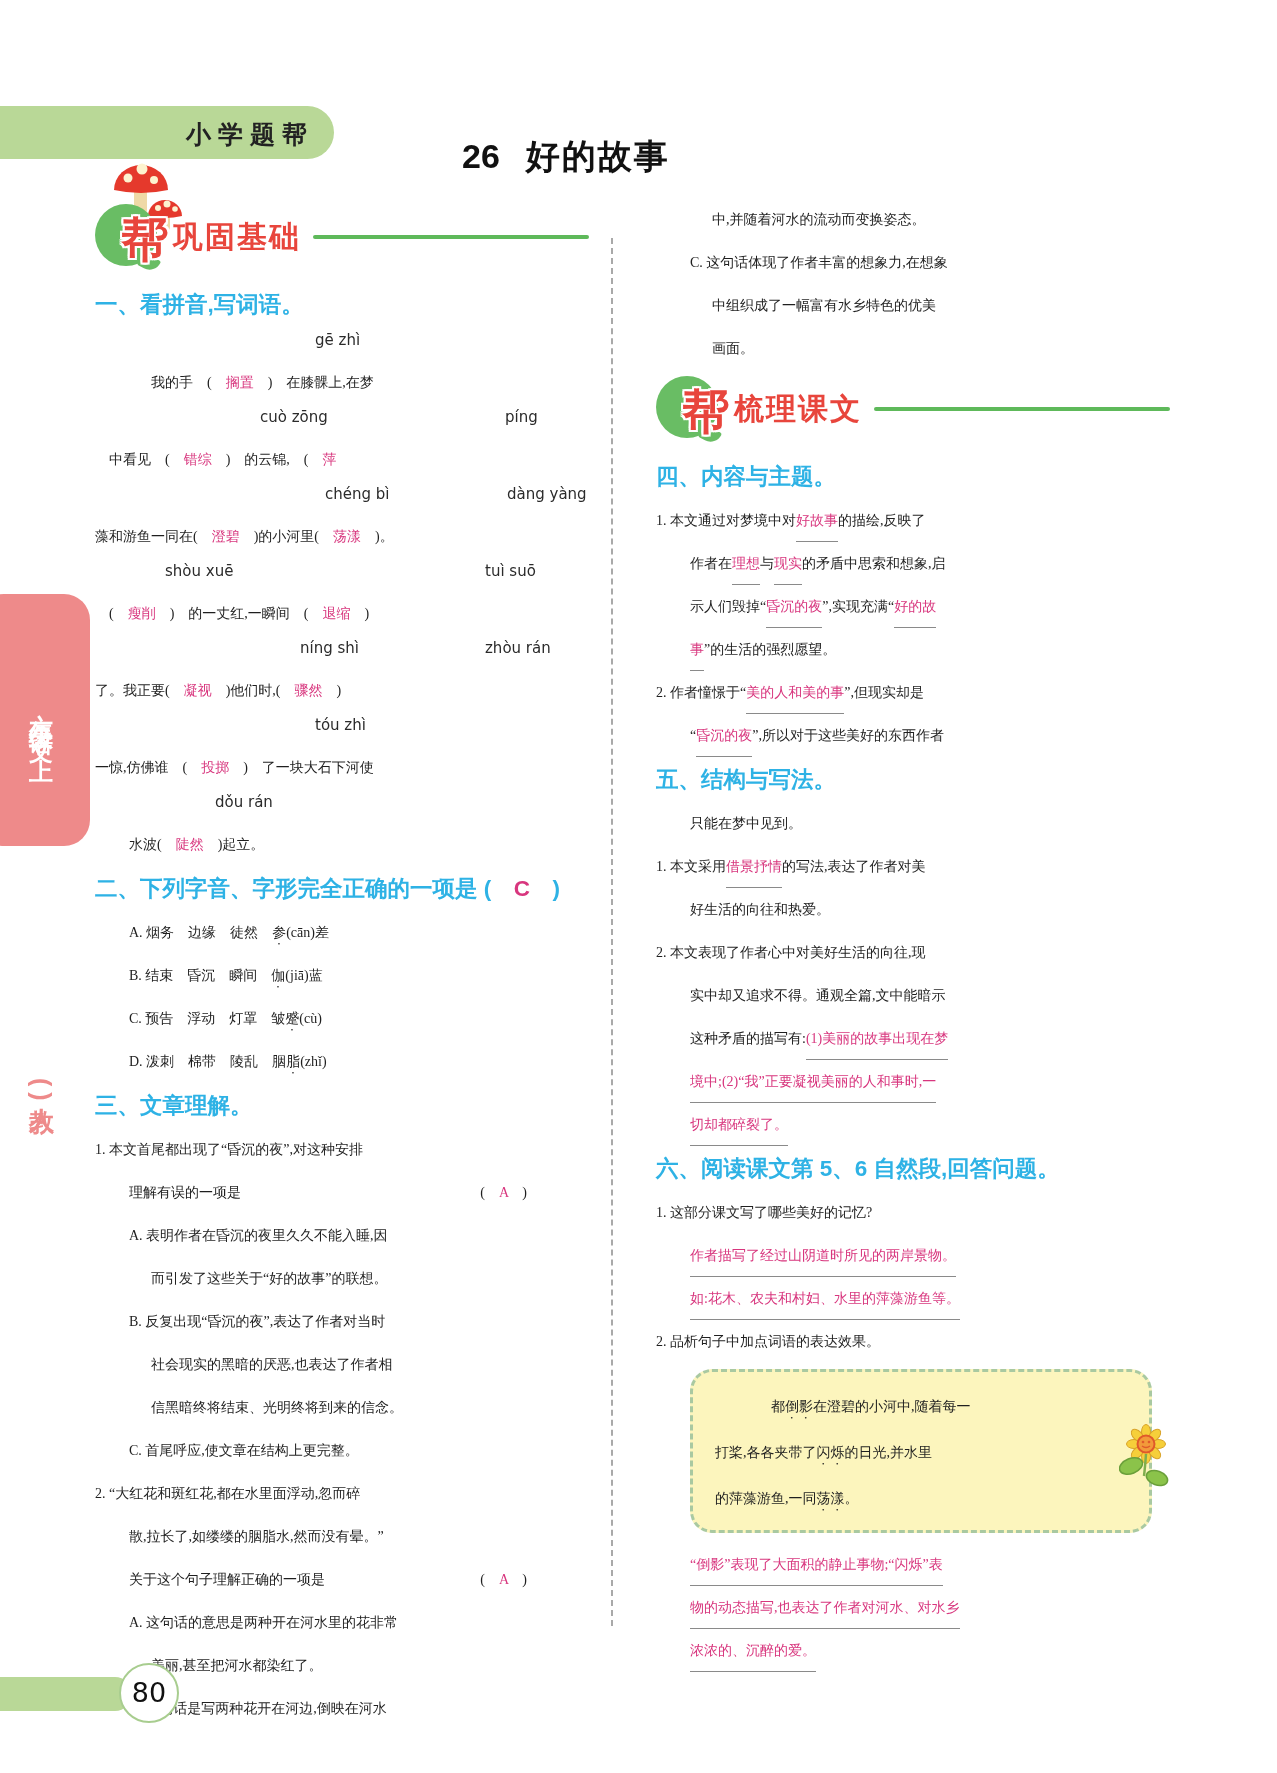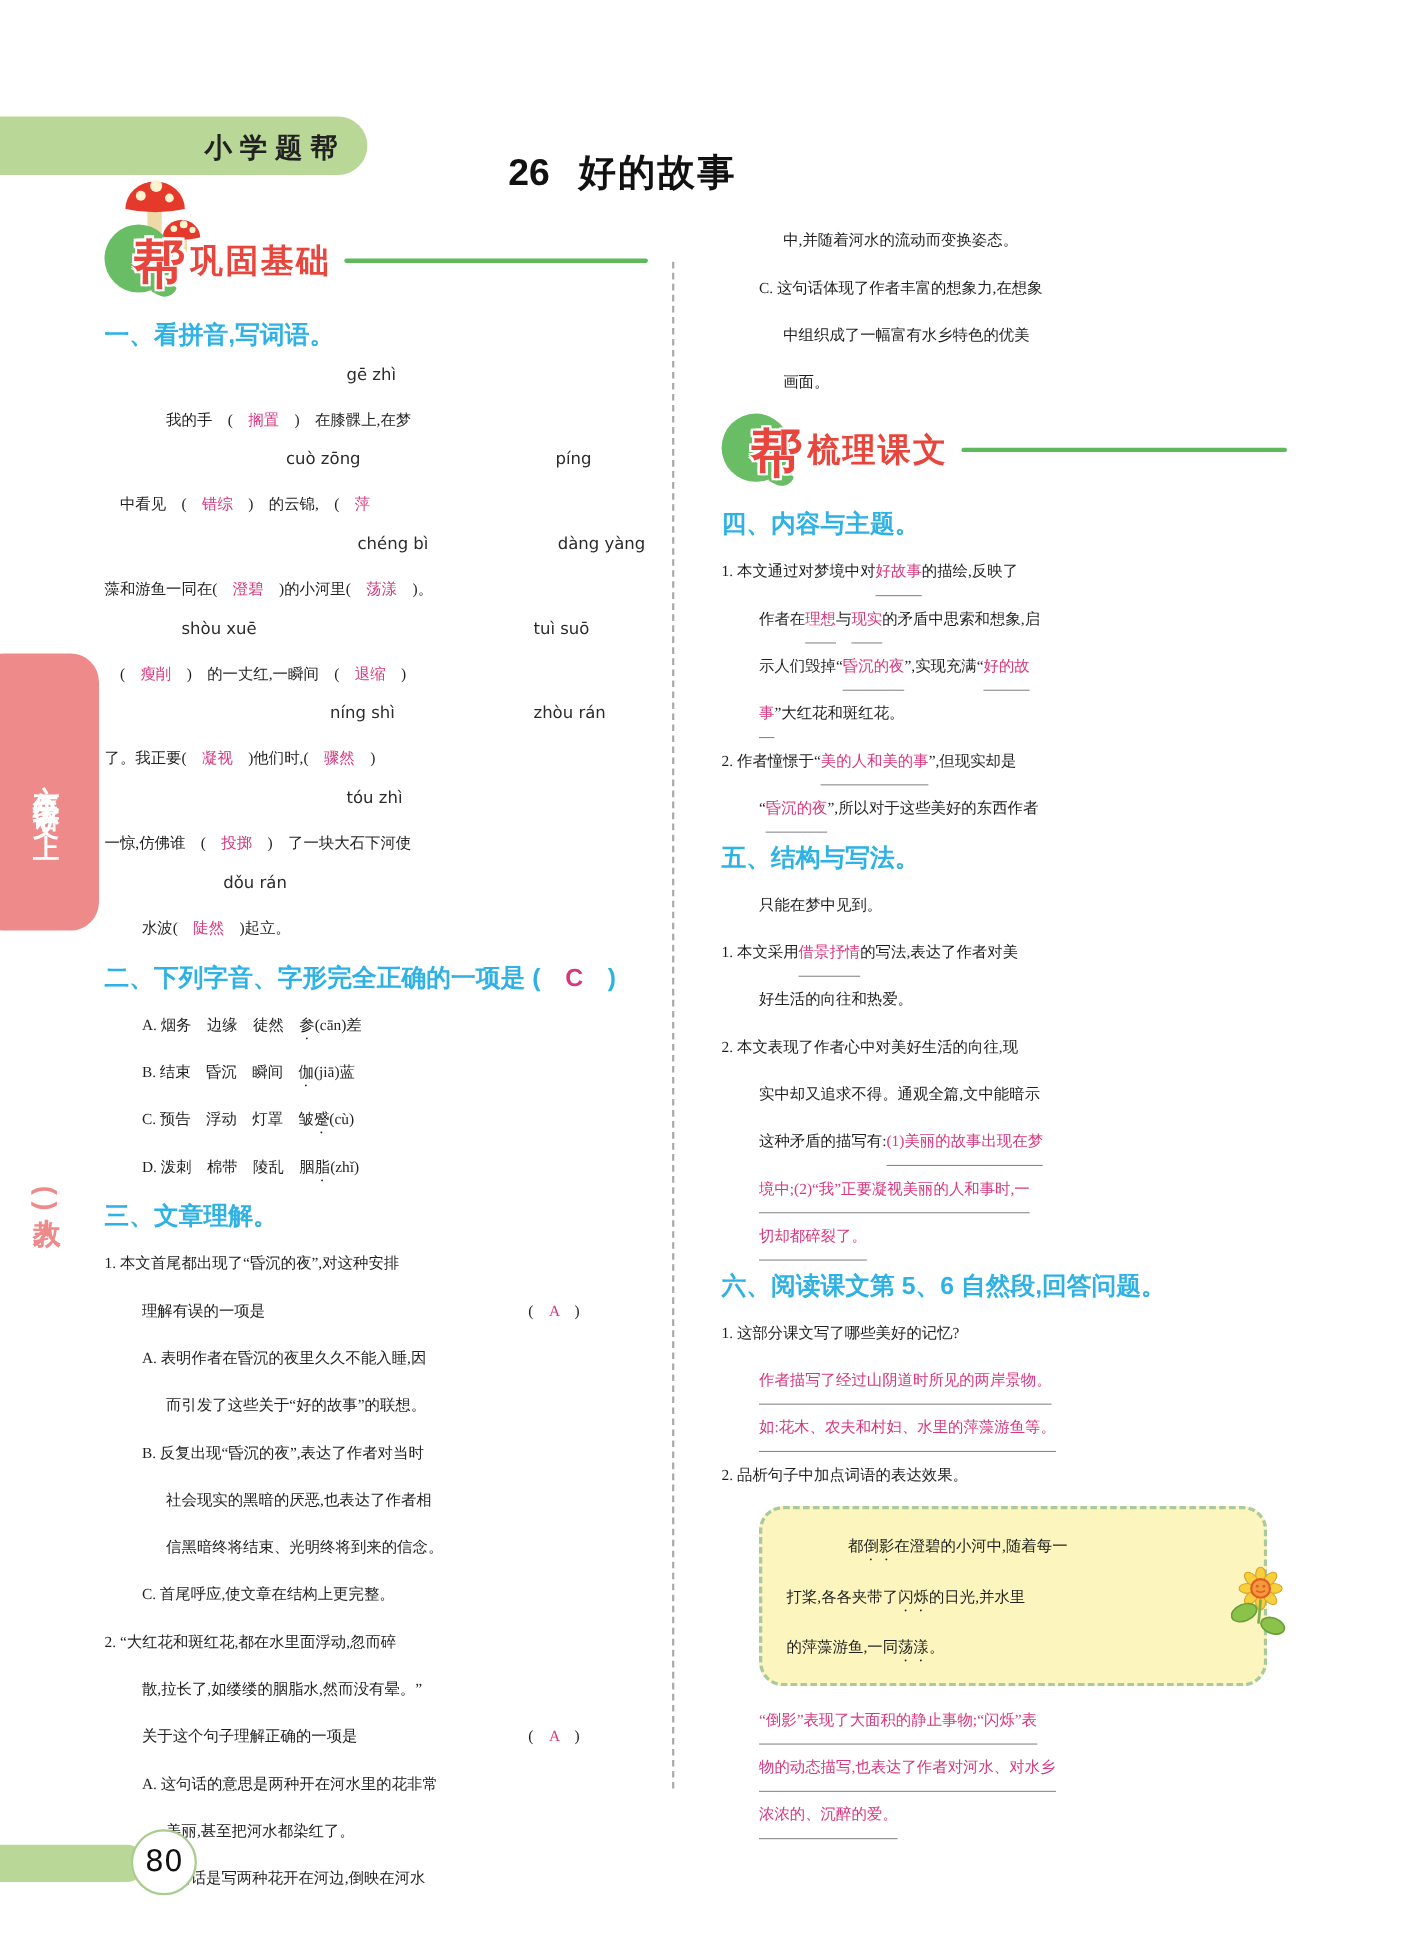--- a/index.html
+++ b/index.html
@@ -146,21 +146,21 @@
       <div class="blk py">
         <span class="sg-p" style="left: 205px;">níng shì</span>
         <span class="sg-p" style="left: 390px;">zhòu rán</span>
       </div>
       <div class="blk t"><span class="sg-k">了。我正要(　</span><span class="sg-a">凝视</span><span class="sg-k">　)他们时,(　</span><span class="sg-a">骤然</span><span class="sg-k">　)</span></div>
       <div class="blk py">
         <span class="sg-p" style="left: 220px;">tóu zhì</span>
       </div>
       <div class="blk t"><span class="sg-k">一惊,仿佛谁　(　</span><span class="sg-a">投掷</span><span class="sg-k">　)　了一块大石下河使</span></div>
       <div class="blk py">
-        <span class="sg-p" style="left: 108px; text-align: center;">dǒu rán</span>
+        <span class="sg-p" style="left: 120px; text-align: center;">dǒu rán</span>
       </div>
       <div class="blk t in34"><span class="sg-k">水波(　</span><span class="sg-a">陡然</span><span class="sg-k">　)起立。</span></div>
       <div class="blk h"><span class="sg-b">二、下列字音、字形完全正确的一项是 (</span><span class="sg-a">　C　</span><span class="sg-b">)</span></div>
       <div class="blk t in34"><span class="sg-k">A. 烟务　边缘　徒然　</span><span class="sg-d">参</span><span class="sg-k">(cān)差</span></div>
       <div class="blk t in34"><span class="sg-k">B. 结束　昏沉　瞬间　</span><span class="sg-d">伽</span><span class="sg-k">(jiā)蓝</span></div>
       <div class="blk t in34"><span class="sg-k">C. 预告　浮动　灯罩　皱</span><span class="sg-d">蹙</span><span class="sg-k">(cù)</span></div>
       <div class="blk t in34"><span class="sg-k">D. 泼刺　棉带　陵乱　胭</span><span class="sg-d">脂</span><span class="sg-k">(zhǐ)</span></div>
       <div class="blk h"><span class="sg-b">三、文章理解。</span></div>
       <div class="blk t"><span class="sg-k">1. 本文首尾都出现了“昏沉的夜”,对这种安排</span></div>
       <div class="blk split t in34">
@@ -193,21 +193,21 @@
           <span class="badge-circle"></span>
           <span class="badge-char">帮</span>
         </span>
         <span class="sect-title">梳理课文</span>
         <span class="sect-line"></span>
       </div>
       <div class="blk h"><span class="sg-b">四、内容与主题。</span></div>
       <div class="blk t"><span class="sg-k">1. 本文通过对梦境中对</span><span class="sg-u">好故事</span><span class="sg-k">的描绘,反映了</span></div>
       <div class="blk t in34"><span class="sg-k">作者在</span><span class="sg-u">理想</span><span class="sg-k">与</span><span class="sg-u">现实</span><span class="sg-k">的矛盾中思索和想象,启</span></div>
       <div class="blk t in34"><span class="sg-k">示人们毁掉“</span><span class="sg-u">昏沉的夜</span><span class="sg-k">”,实现充满“</span><span class="sg-u">好的故</span></div>
-      <div class="blk t in34"><span class="sg-u">事</span><span class="sg-k">”大红花和斑红花。</span></div>
+      <div class="blk t in34"><span class="sg-u">事</span><span class="sg-k">”的生活的强烈愿望。</span></div>
       <div class="blk t"><span class="sg-k">2. 作者憧憬于“</span><span class="sg-u">美的人和美的事</span><span class="sg-k">”,但现实却是</span></div>
       <div class="blk t in34"><span class="sg-k">“</span><span class="sg-u">昏沉的夜</span><span class="sg-k">”,所以对于这些美好的东西作者</span></div>
       <div class="blk h"><span class="sg-b">五、结构与写法。</span></div>
       <div class="blk t in34"><span class="sg-k">只能在梦中见到。</span></div>
       <div class="blk t"><span class="sg-k">1. 本文采用</span><span class="sg-u">借景抒情</span><span class="sg-k">的写法,表达了作者对美</span></div>
       <div class="blk t in34"><span class="sg-k">好生活的向往和热爱。</span></div>
       <div class="blk t"><span class="sg-k">2. 本文表现了作者心中对美好生活的向往,现</span></div>
       <div class="blk t in34"><span class="sg-k">实中却又追求不得。通观全篇,文中能暗示</span></div>
       <div class="blk t in34"><span class="sg-k">这种矛盾的描写有:</span><span class="sg-u">(1)美丽的故事出现在梦</span></div>
       <div class="blk t in34"><span class="sg-u">境中;(2)“我”正要凝视美丽的人和事时,一</span></div>

